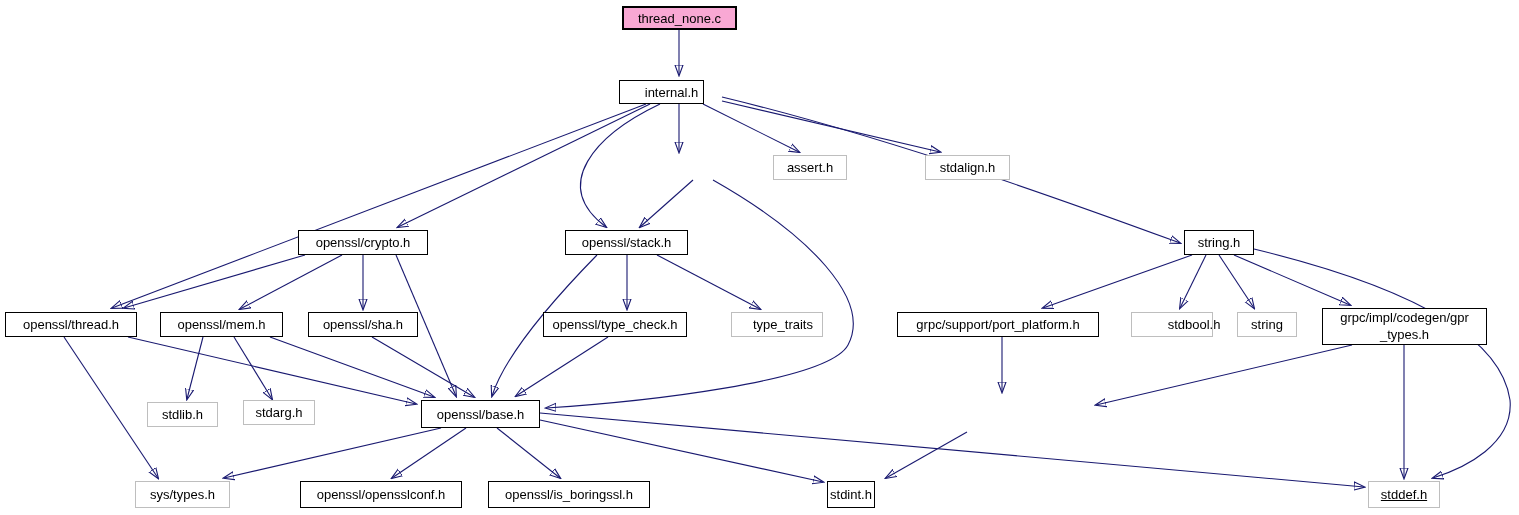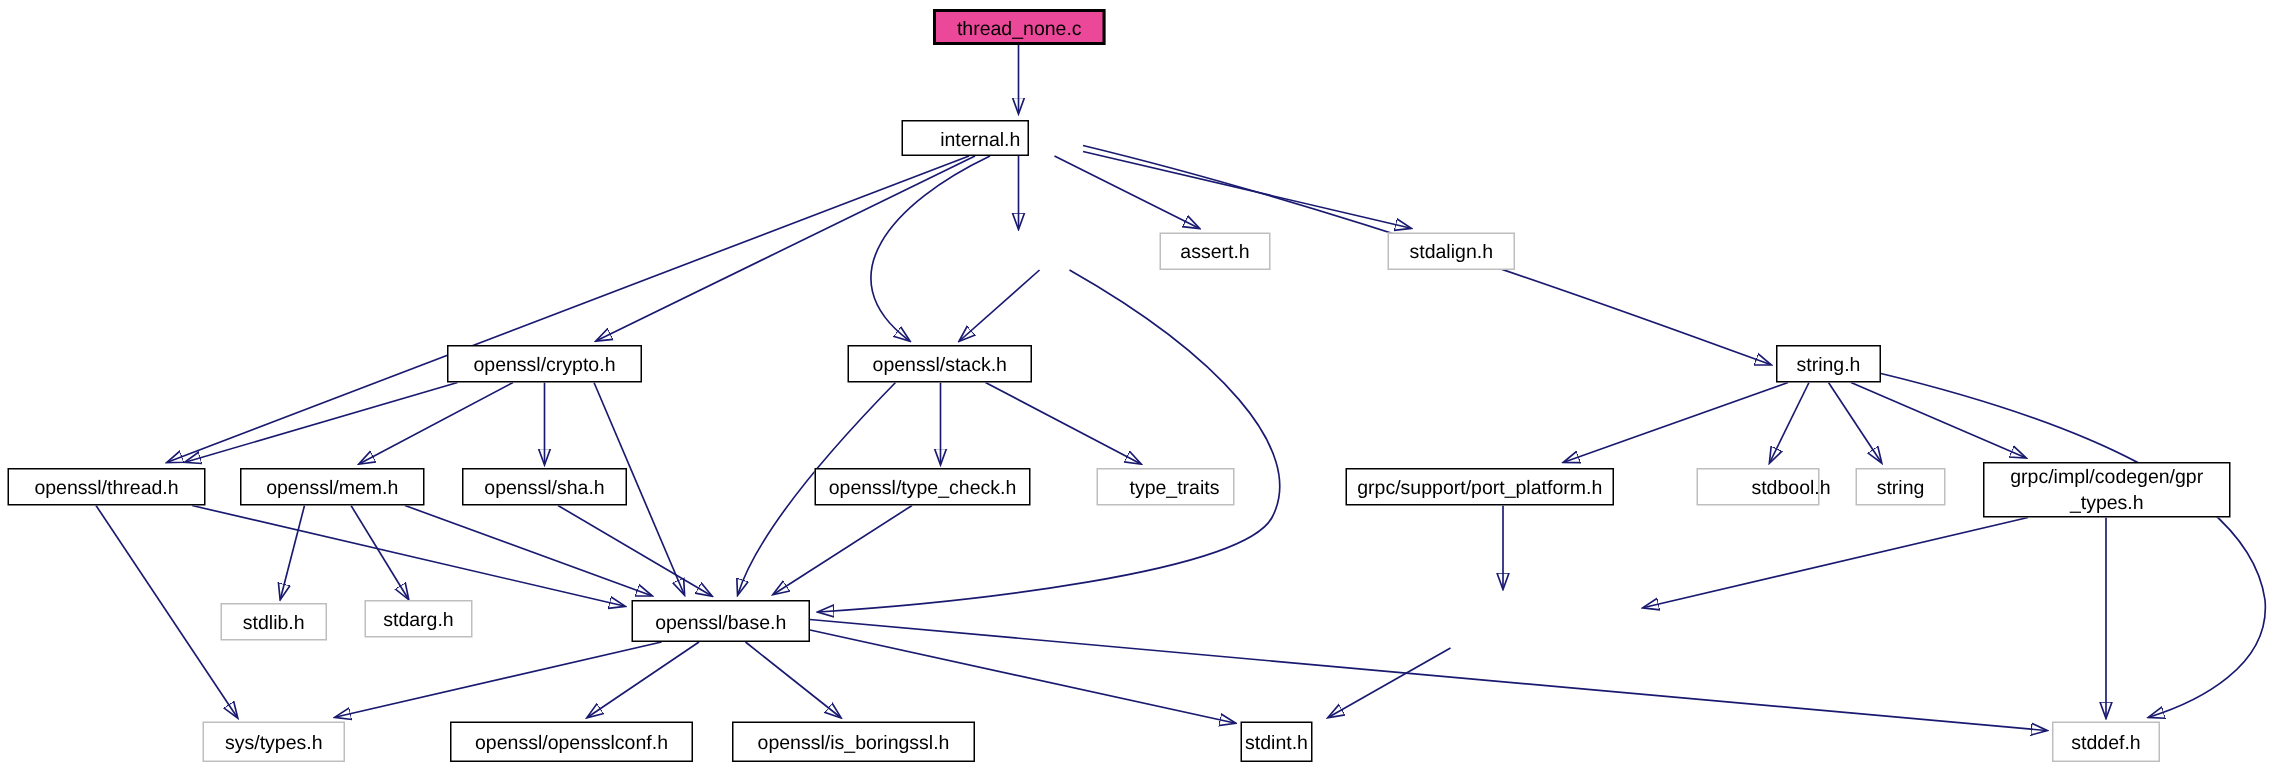--- a/index.html
+++ b/index.html
@@ -20,21 +20,21 @@
     color:#000000;
     font-size:13px;
     display:flex;
     align-items:center;
     justify-content:center;
     white-space:nowrap;
     z-index:2;
     text-align:center;
   }
   .node.external { border-color:#bebebe; }
-  .node.root { background:#ec4899; border-width:2px; }
+  .node.root { background:#f9a8d4; border-width:2px; }
   .node.two-line { flex-direction:column; line-height:1.3; }
 </style>
 </head>
 <body>
 
 <div id="graph">
 
   <svg id="edges" width="1519" height="515" viewBox="0 0 1519 515" xmlns="http://www.w3.org/2000/svg">
     <defs>
       <marker id="arrow" markerUnits="userSpaceOnUse" markerWidth="12" markerHeight="10" refX="10" refY="5" orient="auto">
@@ -76,21 +76,21 @@
     <path d="M967,432 L886,478" marker-end="url(#arrow)"></path>
     <path d="M441,428 L224,478" marker-end="url(#arrow)"></path>
     <path d="M466,428 L392,478" marker-end="url(#arrow)"></path>
     <path d="M497,428 L560,478" marker-end="url(#arrow)"></path>
     <path d="M540,420 L823,482" marker-end="url(#arrow)"></path>
     <path d="M540,413 L1364,487" marker-end="url(#arrow)"></path>
   </svg>
 
   <div class="node root" style="left:622px; top:6px; width:115px; height:24px;">thread_none.c</div>
 
-  <div class="node" style="left:601px; top:80px; width:85px; height:24px;padding-left:20px;">internal.h</div>
+  <div class="node" style="left:619px; top:80px; width:85px; height:24px;padding-left:20px;">internal.h</div>
 
 
   <div class="node external" style="left:773px; top:155px; width:74px; height:25px;">assert.h</div>
 
   <div class="node external" style="left:925px; top:155px; width:85px; height:25px;">stdalign.h</div>
 
   <div class="node" style="left:298px; top:230px; width:130px; height:25px;">openssl/crypto.h</div>
 
   <div class="node" style="left:565px; top:230px; width:123px; height:25px;">openssl/stack.h</div>
 
@@ -99,21 +99,21 @@
   <div class="node" style="left:5px; top:312px; width:132px; height:25px;">openssl/thread.h</div>
 
   <div class="node" style="left:160px; top:312px; width:123px; height:25px;">openssl/mem.h</div>
 
   <div class="node" style="left:308px; top:312px; width:110px; height:25px;">openssl/sha.h</div>
 
   <div class="node" style="left:543px; top:312px; width:144px; height:25px;text-align:right;">openssl/type_check.h</div>
 
   <div class="node external" style="left:731px; top:312px; width:92px; height:25px;padding-left:12px;">type_traits</div>
 
-  <div class="node" style="left:897px; top:312px; width:179px; height:25px;">grpc/support/port_platform.h</div>
+  <div class="node" style="left:897px; top:312px; width:202px; height:25px;">grpc/support/port_platform.h</div>
 
   <div class="node external" style="left:1131px; top:312px; width:82px; height:25px;padding-left:44px;">stdbool.h</div>
 
   <div class="node external" style="left:1237px; top:312px; width:60px; height:25px;">string</div>
 
   <div class="node two-line" style="left:1322px; top:308px; width:165px; height:37px;">
     <span>grpc/impl/codegen/gpr</span>
     <span>_types.h</span>
   </div>
 
@@ -125,15 +125,15 @@
 
 
   <div class="node external" style="left:135px; top:481px; width:95px; height:27px;">sys/types.h</div>
 
   <div class="node" style="left:300px; top:481px; width:162px; height:27px;">openssl/opensslconf.h</div>
 
   <div class="node" style="left:488px; top:481px; width:162px; height:27px;">openssl/is_boringssl.h</div>
 
   <div class="node" style="left:827px; top:481px; width:48px; height:27px;">stdint.h</div>
 
-  <div class="node external" style="left:1368px; top:481px; width:72px; height:27px;">stddef.h</div>
+  <div class="node external" style="left:1368px; top:481px; width:72px; height:27px;text-decoration:underline;">stddef.h</div>
 
 </div>
 
 </body></html>

